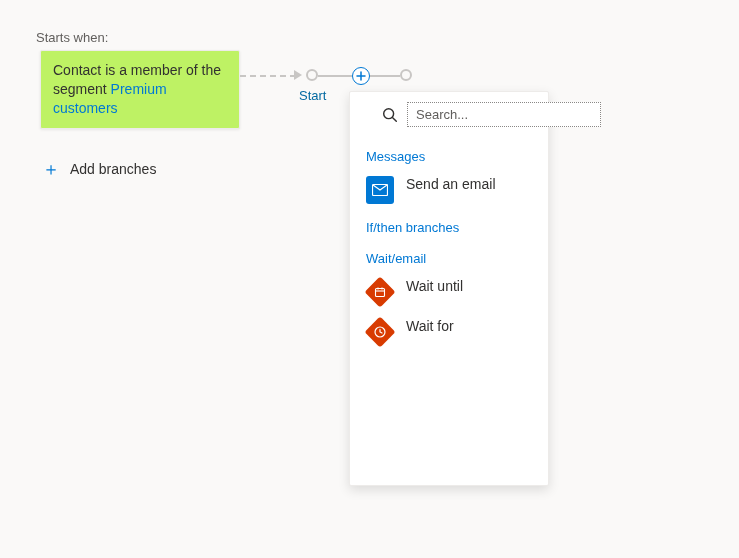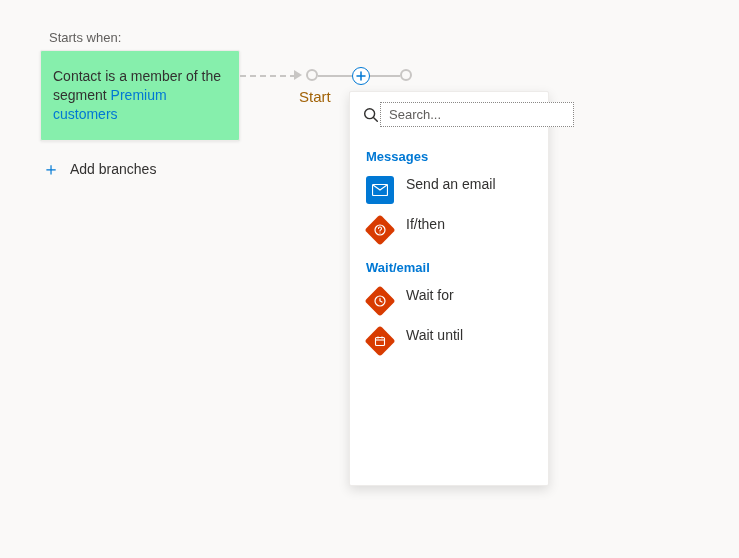--- a/index.html
+++ b/index.html
@@ -9,34 +9,34 @@
       width: 739px;
       height: 558px;
       position: relative;
       overflow: hidden;
       font-size: 14px;
       color: #323130;
     }
     .starts-label {
       position: absolute;
       top: 30px;
-      left: 49px;
+      left: 36px;
       color: #605e5c;
       font-size: 13px;
     }
     .start-card {
       position: absolute;
       top: 50px;
       left: 40px;
       width: 200px;
-      background: #86efac;
+      background: #bef264;
       border: 1px solid #edebe9;
       box-shadow: 0 1px 3px rgba(0,0,0,0.08);
       border-radius: 2px;
-      padding: 16px 12px;
+      padding: 10px 12px;
       font-size: 14px;
       line-height: 1.35;
       color: #323130;
     }
     .start-card .link {
       color: #0078d4;
     }
     .add-swimlane {
       position: absolute;
       top: 160px;
@@ -77,22 +77,22 @@
       width: 12px;
       height: 12px;
       border: 2px solid #c8c6c4;
       border-radius: 50%;
       background: #faf9f8;
     }
     .start-node-label {
       position: absolute;
       top: 88px;
       left: 299px;
-      font-size: 15px;
-      color: #a16207;
+      font-size: 13px;
+      color: #0369a1;
     }
     .connector-solid {
       position: absolute;
       top: 75px;
       left: 318px;
       width: 34px;
       border-top: 2px solid #c8c6c4;
     }
     .plus-node {
       position: absolute;
@@ -136,21 +136,23 @@
       background: #fff;
       border: 1px solid #edebe9;
       box-shadow: 0 4px 12px rgba(0,0,0,0.12);
       border-radius: 2px;
       display: flex;
       flex-direction: column;
     }
     .search-row {
       display: flex;
       align-items: center;
+      gap: 8px;
       padding: 10px 12px 8px 12px;
+      margin-left: 19px;
     }
     .search-icon-svg {
       width: 18px;
       height: 18px;
       flex-shrink: 0;
     }
     .search-input {
       flex: 1;
       border: 1px dotted #8a8886;
       padding: 4px 8px;
@@ -165,21 +167,20 @@
       overflow-y: auto;
       padding: 4px 0 8px 0;
     }
     .dropdown-body::-webkit-scrollbar { width: 8px; }
     .dropdown-body::-webkit-scrollbar-thumb { background: #c8c6c4; border-radius: 4px; }
     .dropdown-body::-webkit-scrollbar-track { background: transparent; }
     .group-label {
       color: #0078d4;
       font-size: 13px;
       padding: 10px 16px 6px 16px;
-      font-weight: bold;
     }
     .item-row {
       display: flex;
       align-items: flex-start;
       gap: 12px;
       padding: 6px 16px;
       cursor: pointer;
     }
     .tile {
       width: 28px;
@@ -255,59 +256,46 @@
     <div class="item-row">
       <div class="tile tile-square">
         <svg width="16" height="12" viewBox="0 0 16 12">
             <rect x="0.5" y="0.5" width="15" height="11" rx="1" fill="none" stroke="#fff" stroke-width="1.2"></rect>
             <path d="M1 1l7 5 7-5" fill="none" stroke="#fff" stroke-width="1.2"></path>
           </svg>
       </div>
       <span class="item-label">Send an email</span>
     </div>
 
-    <div class="item-row">
-      <div class="tile">
-          <div class="tile-diamond">
-            <div class="inner">
-        <svg width="12" height="12" viewBox="0 0 12 12">
-                <circle cx="6" cy="6" r="5" fill="none" stroke="#fff" stroke-width="1.2"></circle>
-                <path d="M4.5 4.5a1.5 1.5 0 112 1.4c-.5.3-.5.6-.5 1.1" fill="none" stroke="#fff" stroke-width="1.1" stroke-linecap="round"></path>
-                <circle cx="6" cy="9" r="0.6" fill="#fff"></circle>
-              </svg>
-      </div>
-          </div>
-        </div>
-      <span class="item-label">If/then</span>
-    </div>
+    <div class="group-label">If/then branches</div>
 
     <div class="group-label">Wait/email</div>
-    <div class="item-row">
-      <div class="tile">
-          <div class="tile-diamond">
-            <div class="inner">
-        <svg width="12" height="12" viewBox="0 0 12 12">
-                <circle cx="6" cy="6" r="5" fill="none" stroke="#fff" stroke-width="1.2"></circle>
-                <path d="M6 3.5V6l2 1" fill="none" stroke="#fff" stroke-width="1.2" stroke-linecap="round"></path>
-              </svg>
-      </div>
-          </div>
-        </div>
-      <span class="item-label">Wait for</span>
-    </div>
     <div class="item-row">
       <div class="tile">
           <div class="tile-diamond">
             <div class="inner">
         <svg width="12" height="12" viewBox="0 0 12 12">
                 <rect x="1.5" y="2.5" width="9" height="8" rx="1" fill="none" stroke="#fff" stroke-width="1.1"></rect>
                 <line x1="1.5" y1="5" x2="10.5" y2="5" stroke="#fff" stroke-width="1.1"></line>
                 <line x1="4" y1="1.5" x2="4" y2="3.5" stroke="#fff" stroke-width="1.1"></line>
                 <line x1="8" y1="1.5" x2="8" y2="3.5" stroke="#fff" stroke-width="1.1"></line>
               </svg>
       </div>
           </div>
         </div>
       <span class="item-label">Wait until</span>
     </div>
+    <div class="item-row">
+      <div class="tile">
+          <div class="tile-diamond">
+            <div class="inner">
+        <svg width="12" height="12" viewBox="0 0 12 12">
+                <circle cx="6" cy="6" r="5" fill="none" stroke="#fff" stroke-width="1.2"></circle>
+                <path d="M6 3.5V6l2 1" fill="none" stroke="#fff" stroke-width="1.2" stroke-linecap="round"></path>
+              </svg>
+      </div>
+          </div>
+        </div>
+      <span class="item-label">Wait for</span>
+    </div>
 
   </div>
 </div>
 
 </body></html>

